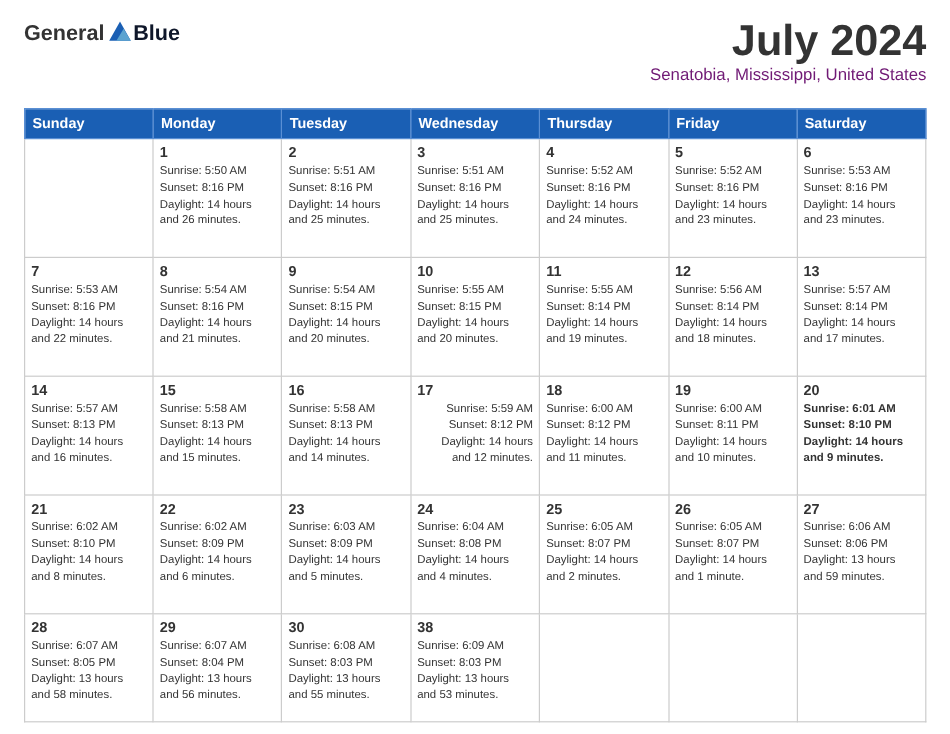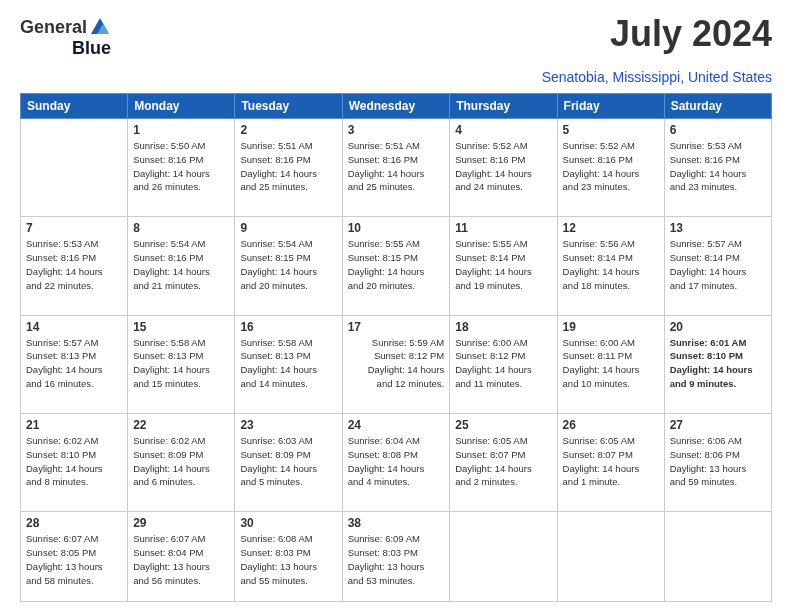--- a/index.html
+++ b/index.html
@@ -18,22 +18,22 @@
       flex-direction: column;
     }
     .header {
       display: flex;
       justify-content: space-between;
       align-items: flex-start;
       margin-bottom: 8px;
     }
     .logo {
       display: flex;
-      flex-direction: column;
-      align-items: flex-end;
+      flex-direction: row;
+      align-items: center;
     }
     .logo-text {
       display: flex;
       align-items: center;
     }
     .logo-general {
       font-size: 18px;
       font-weight: bold;
       color: #333;
     }
@@ -51,27 +51,28 @@
       text-align: right;
     }
     .month-year {
       font-size: 36px;
       font-weight: bold;
       color: #333;
       line-height: 1;
     }
     .location {
       font-size: 14px;
-      color: #1d4ed8;
-      margin-top: 17px;
+      color: #701a75;
+      margin-top: 2px;
     }
     .calendar {
       width: 100%;
       border-collapse: collapse;
       flex: 1;
+      margin-top: 12px;
     }
     .calendar th {
       background-color: #1a5fb4;
       color: #fff;
       font-size: 12px;
       font-weight: bold;
       text-align: left;
       padding: 5px 6px;
       border: 1px solid #5a8fd4;
     }

